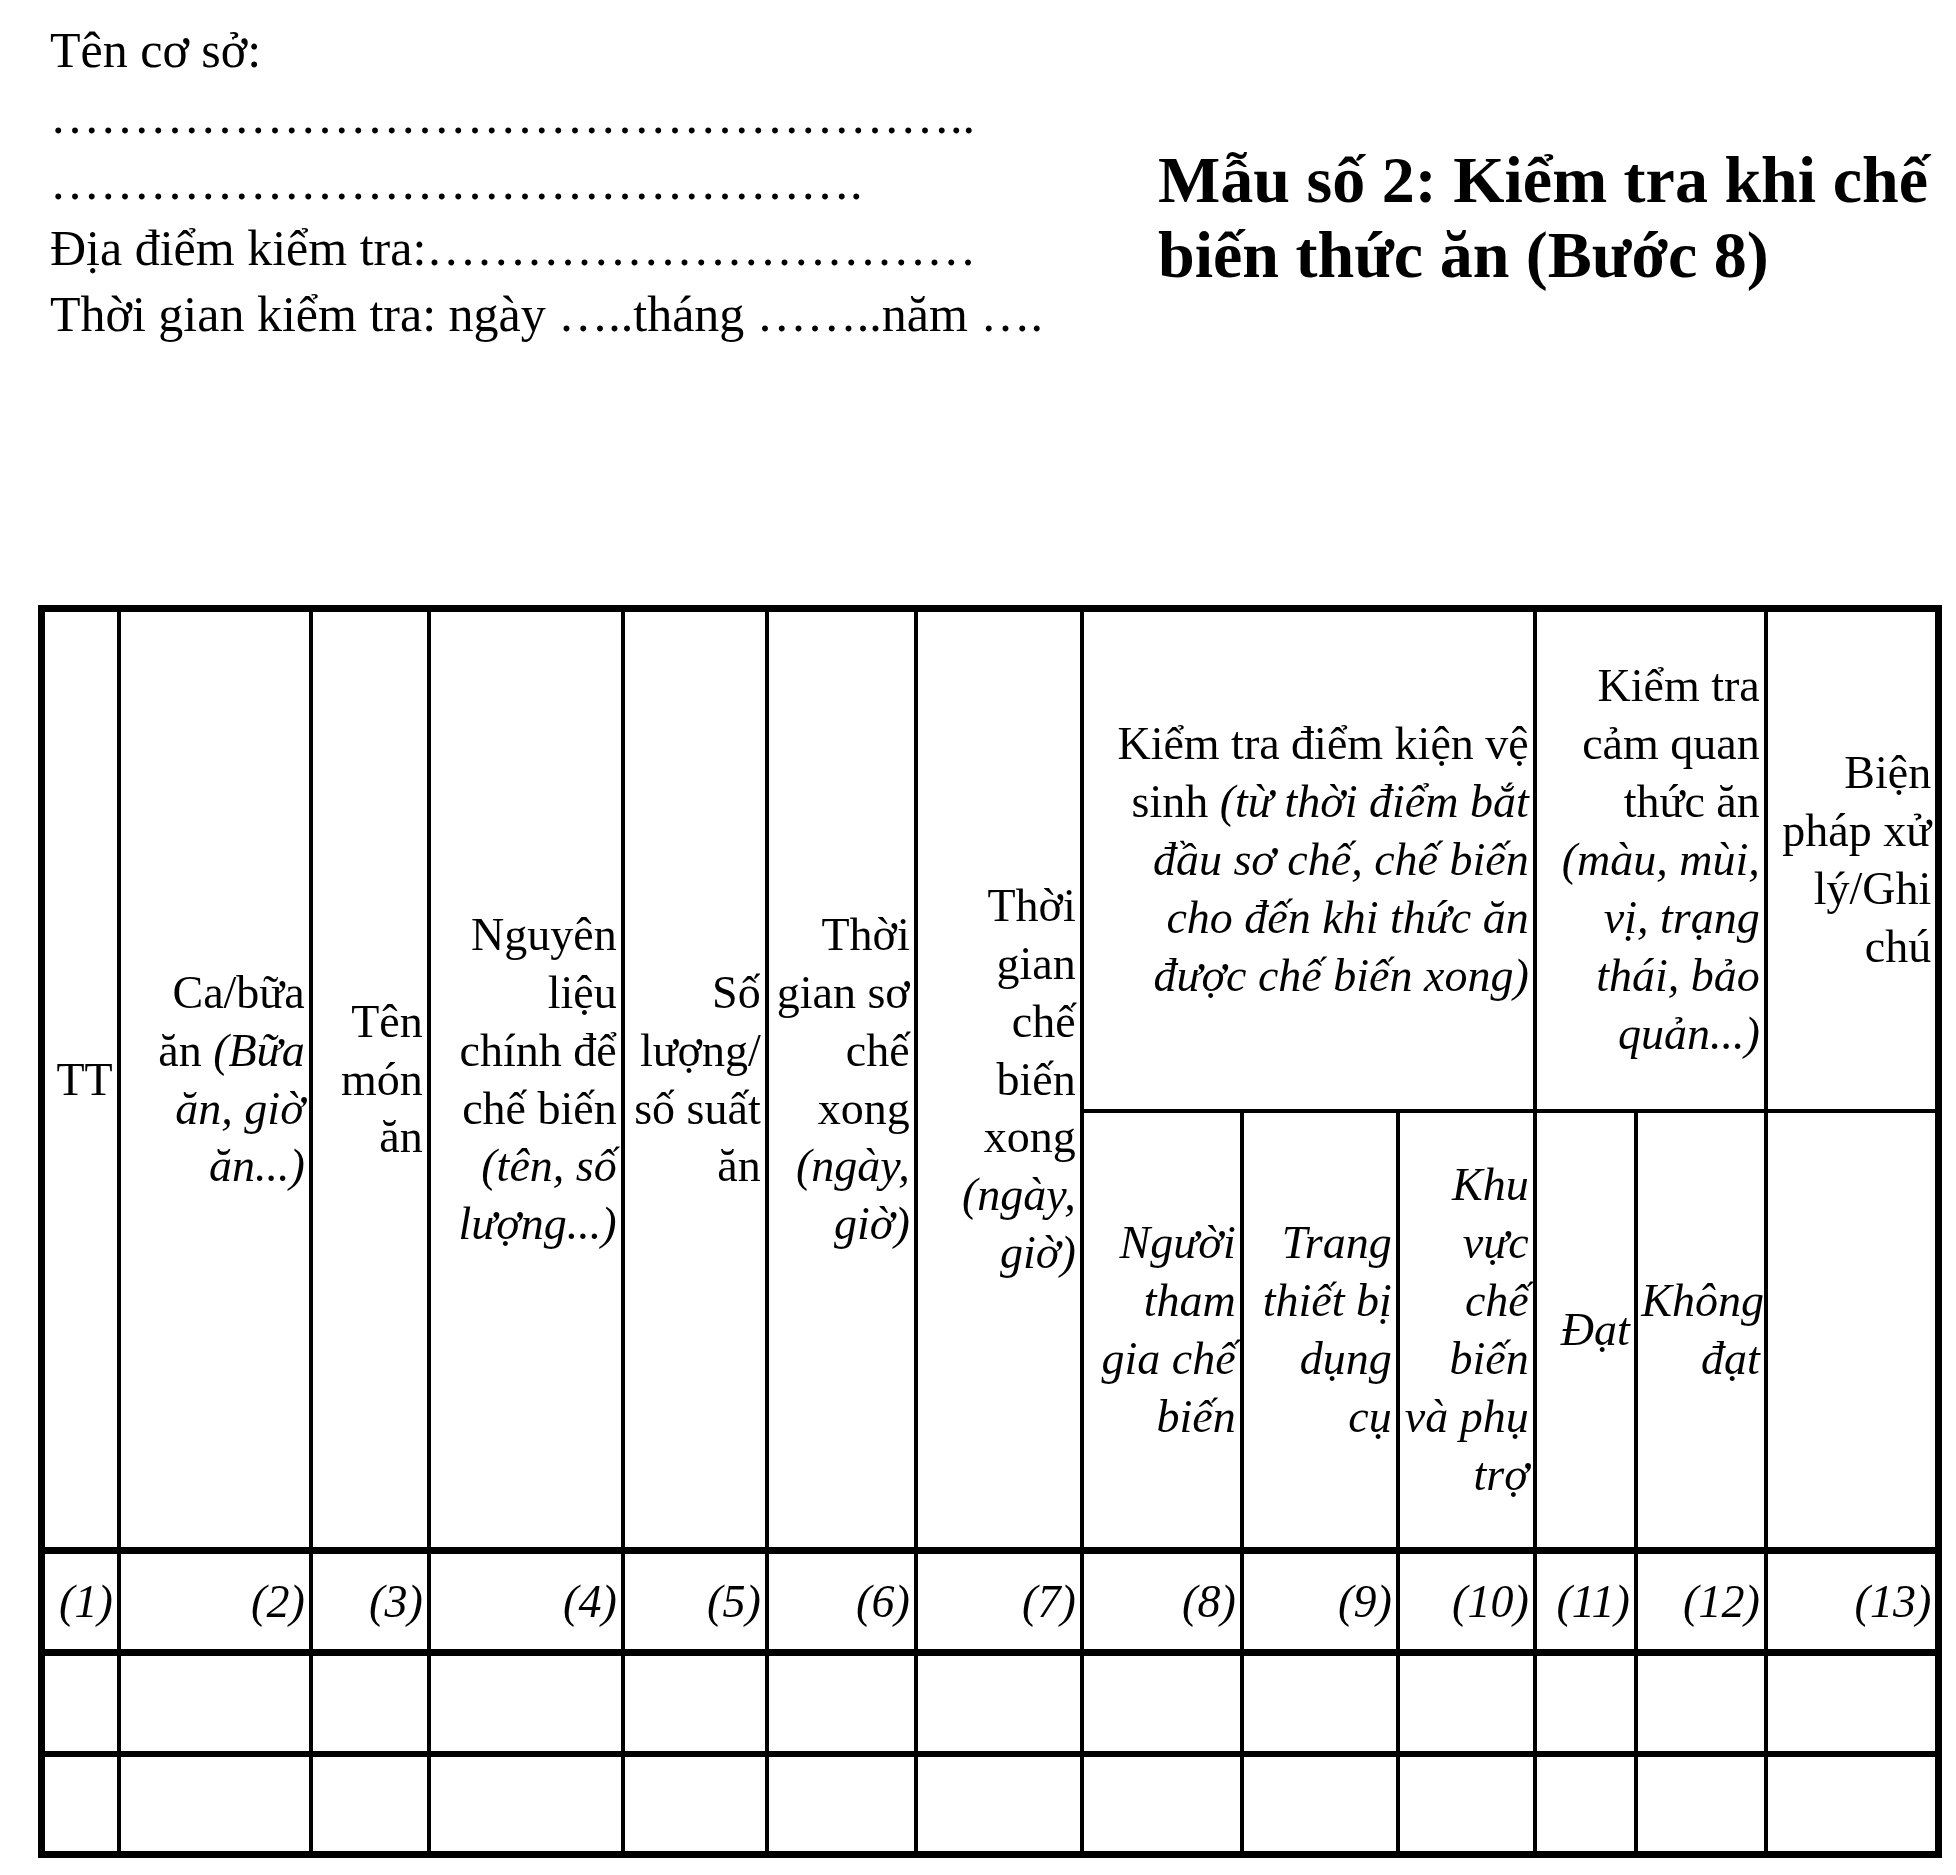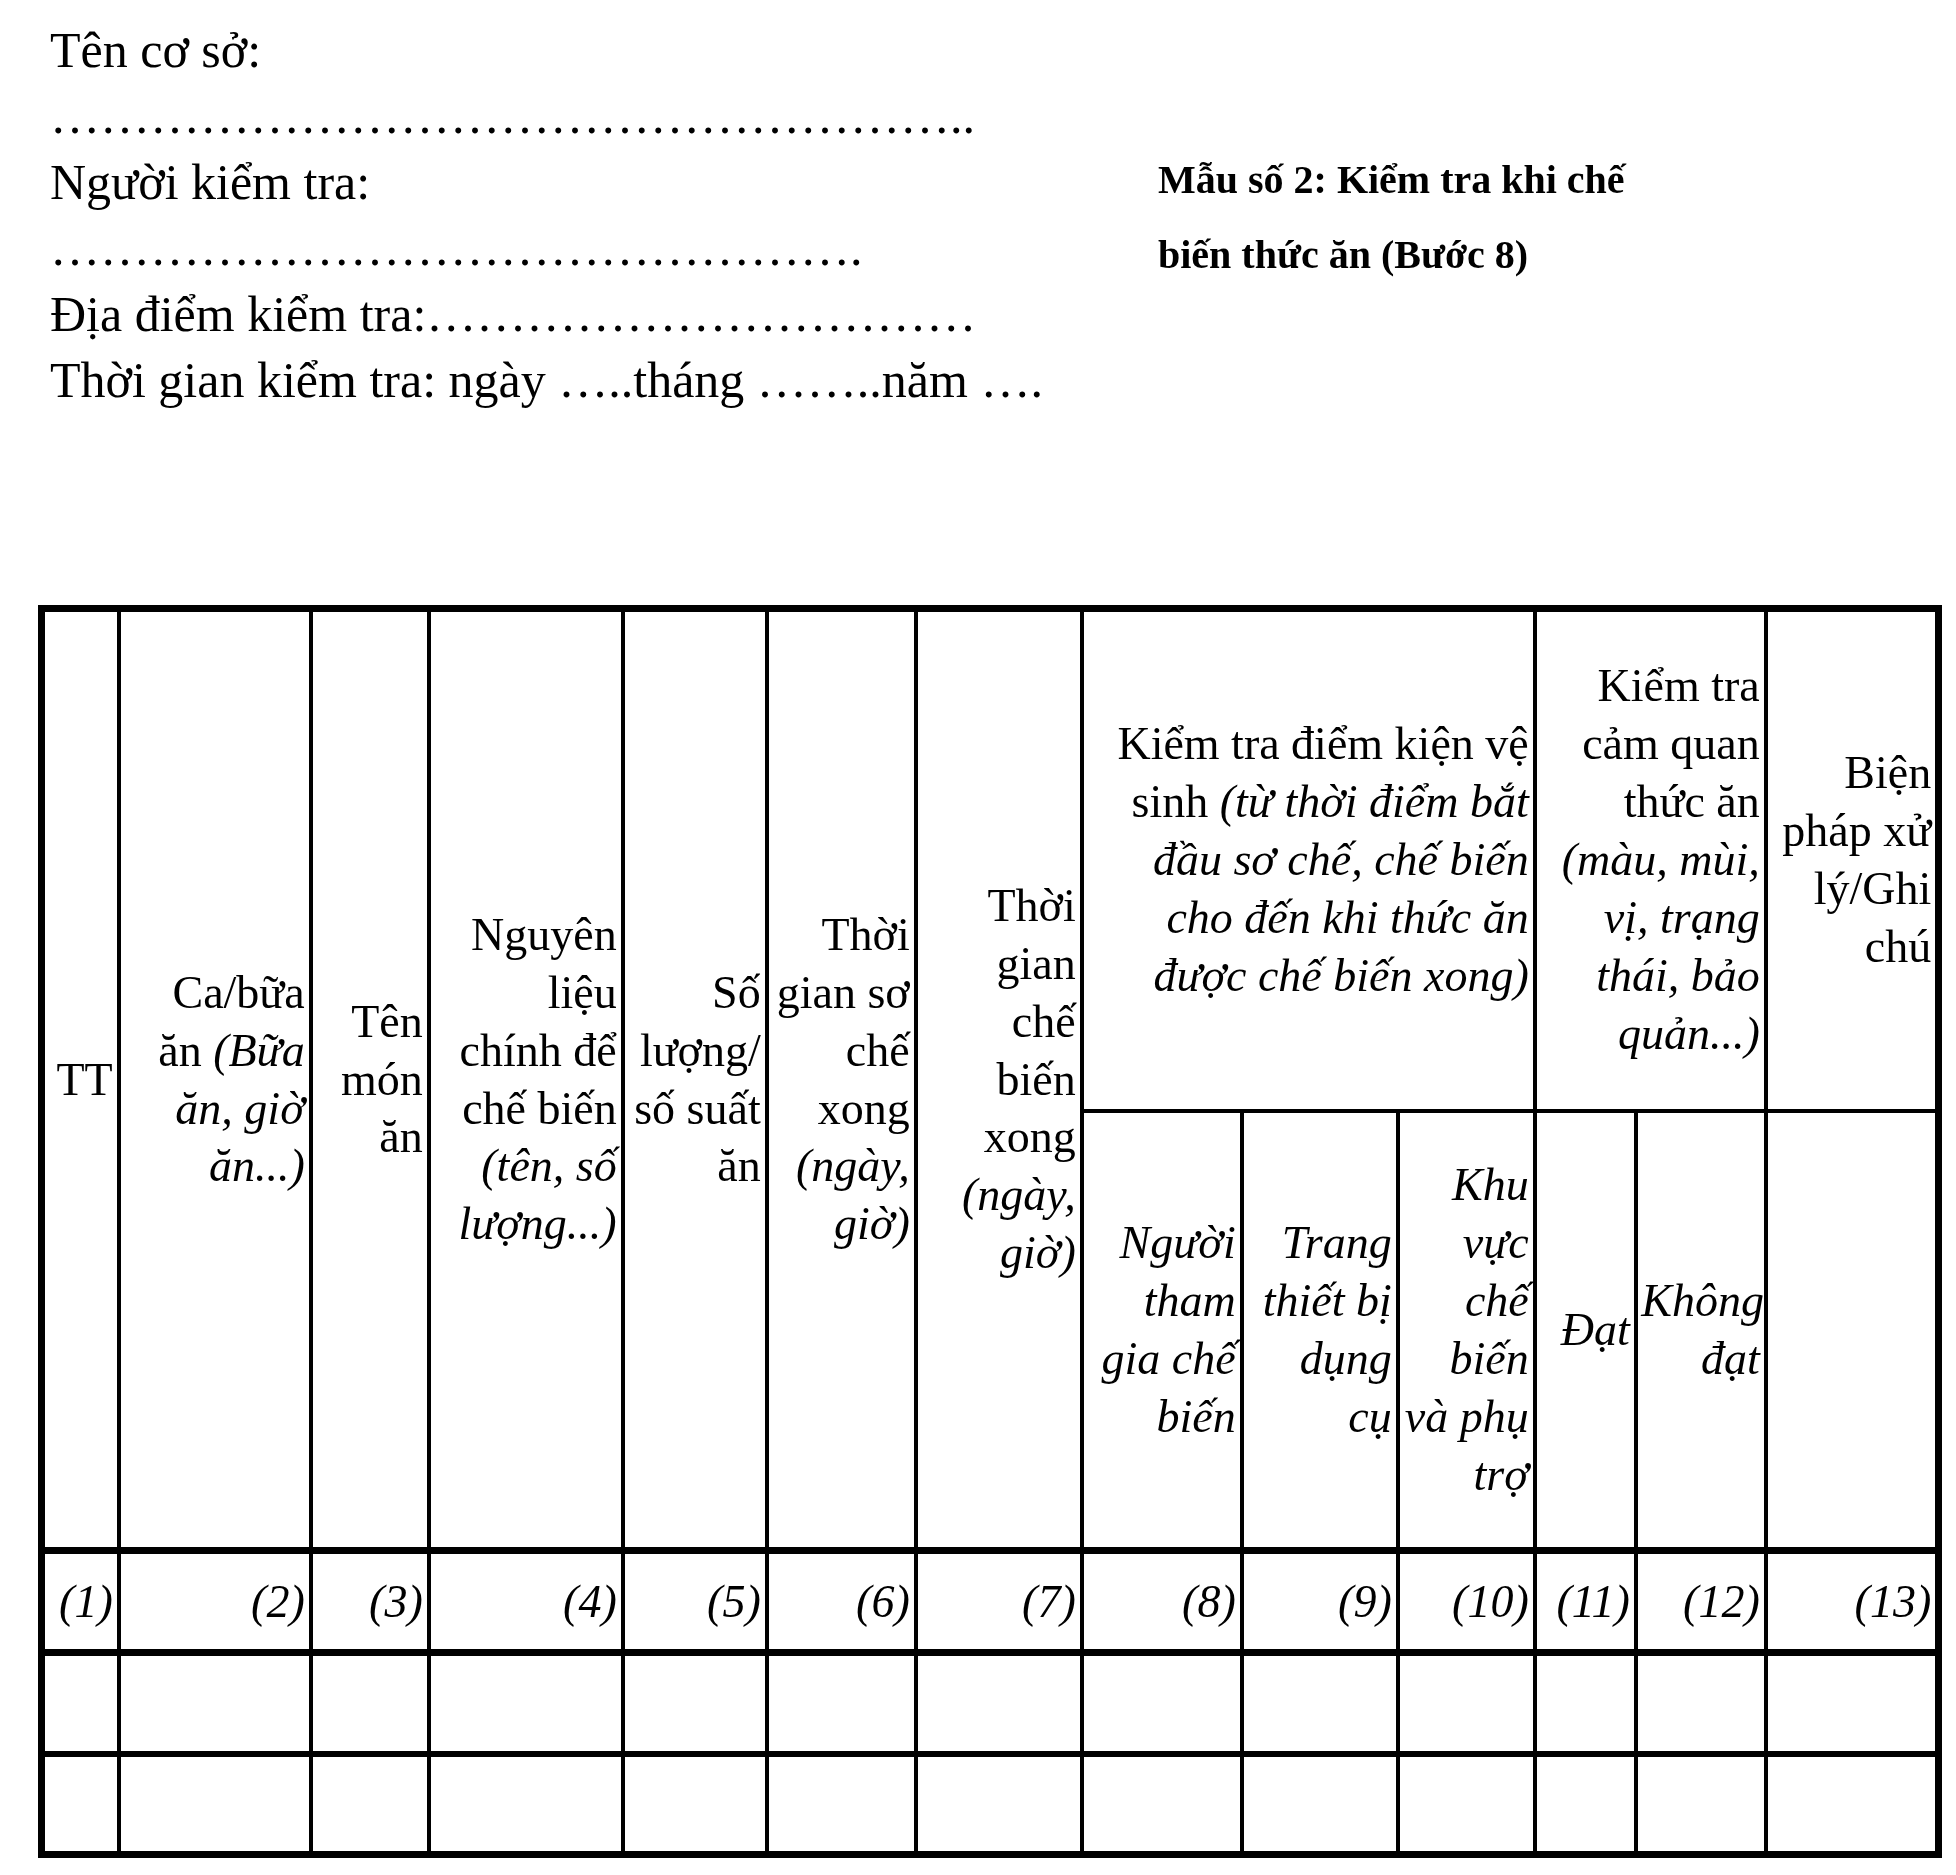--- a/index.html
+++ b/index.html
@@ -18,21 +18,21 @@
     left: 50px;
     top: 17.3px;
     font-size: 50px;
     line-height: 66px;
     white-space: nowrap;
   }
   .form-title {
     position: absolute;
     left: 1158px;
     top: 142px;
-    font-size: 40px;
+    font-size: 66px;
     font-weight: bold;
     line-height: 75px;
     white-space: nowrap;
   }
   table.form-table {
     position: absolute;
     left: 38px;
     top: 605px;
     width: 1897px;
     table-layout: fixed;
@@ -64,21 +64,20 @@
   tr.row-data td { border-top-width: 6.7px; }
 </style>
 </head>
 <body>
 
 <div class="page">
 
   <div class="info-block">
     <div>Tên cơ sở:</div>
     <div>………………………………………………..</div>
-    <div>Người kiểm tra:</div>
     <div>………………………………………….</div>
     <div>Địa điểm kiểm tra:……………………………</div>
     <div>Thời gian kiểm tra: ngày …..tháng ……..năm ….</div>
   </div>
 
   <div class="form-title">
     <div>Mẫu số 2: Kiểm tra khi chế</div>
     <div>biến thức ăn (Bước 8)</div>
   </div>
 

